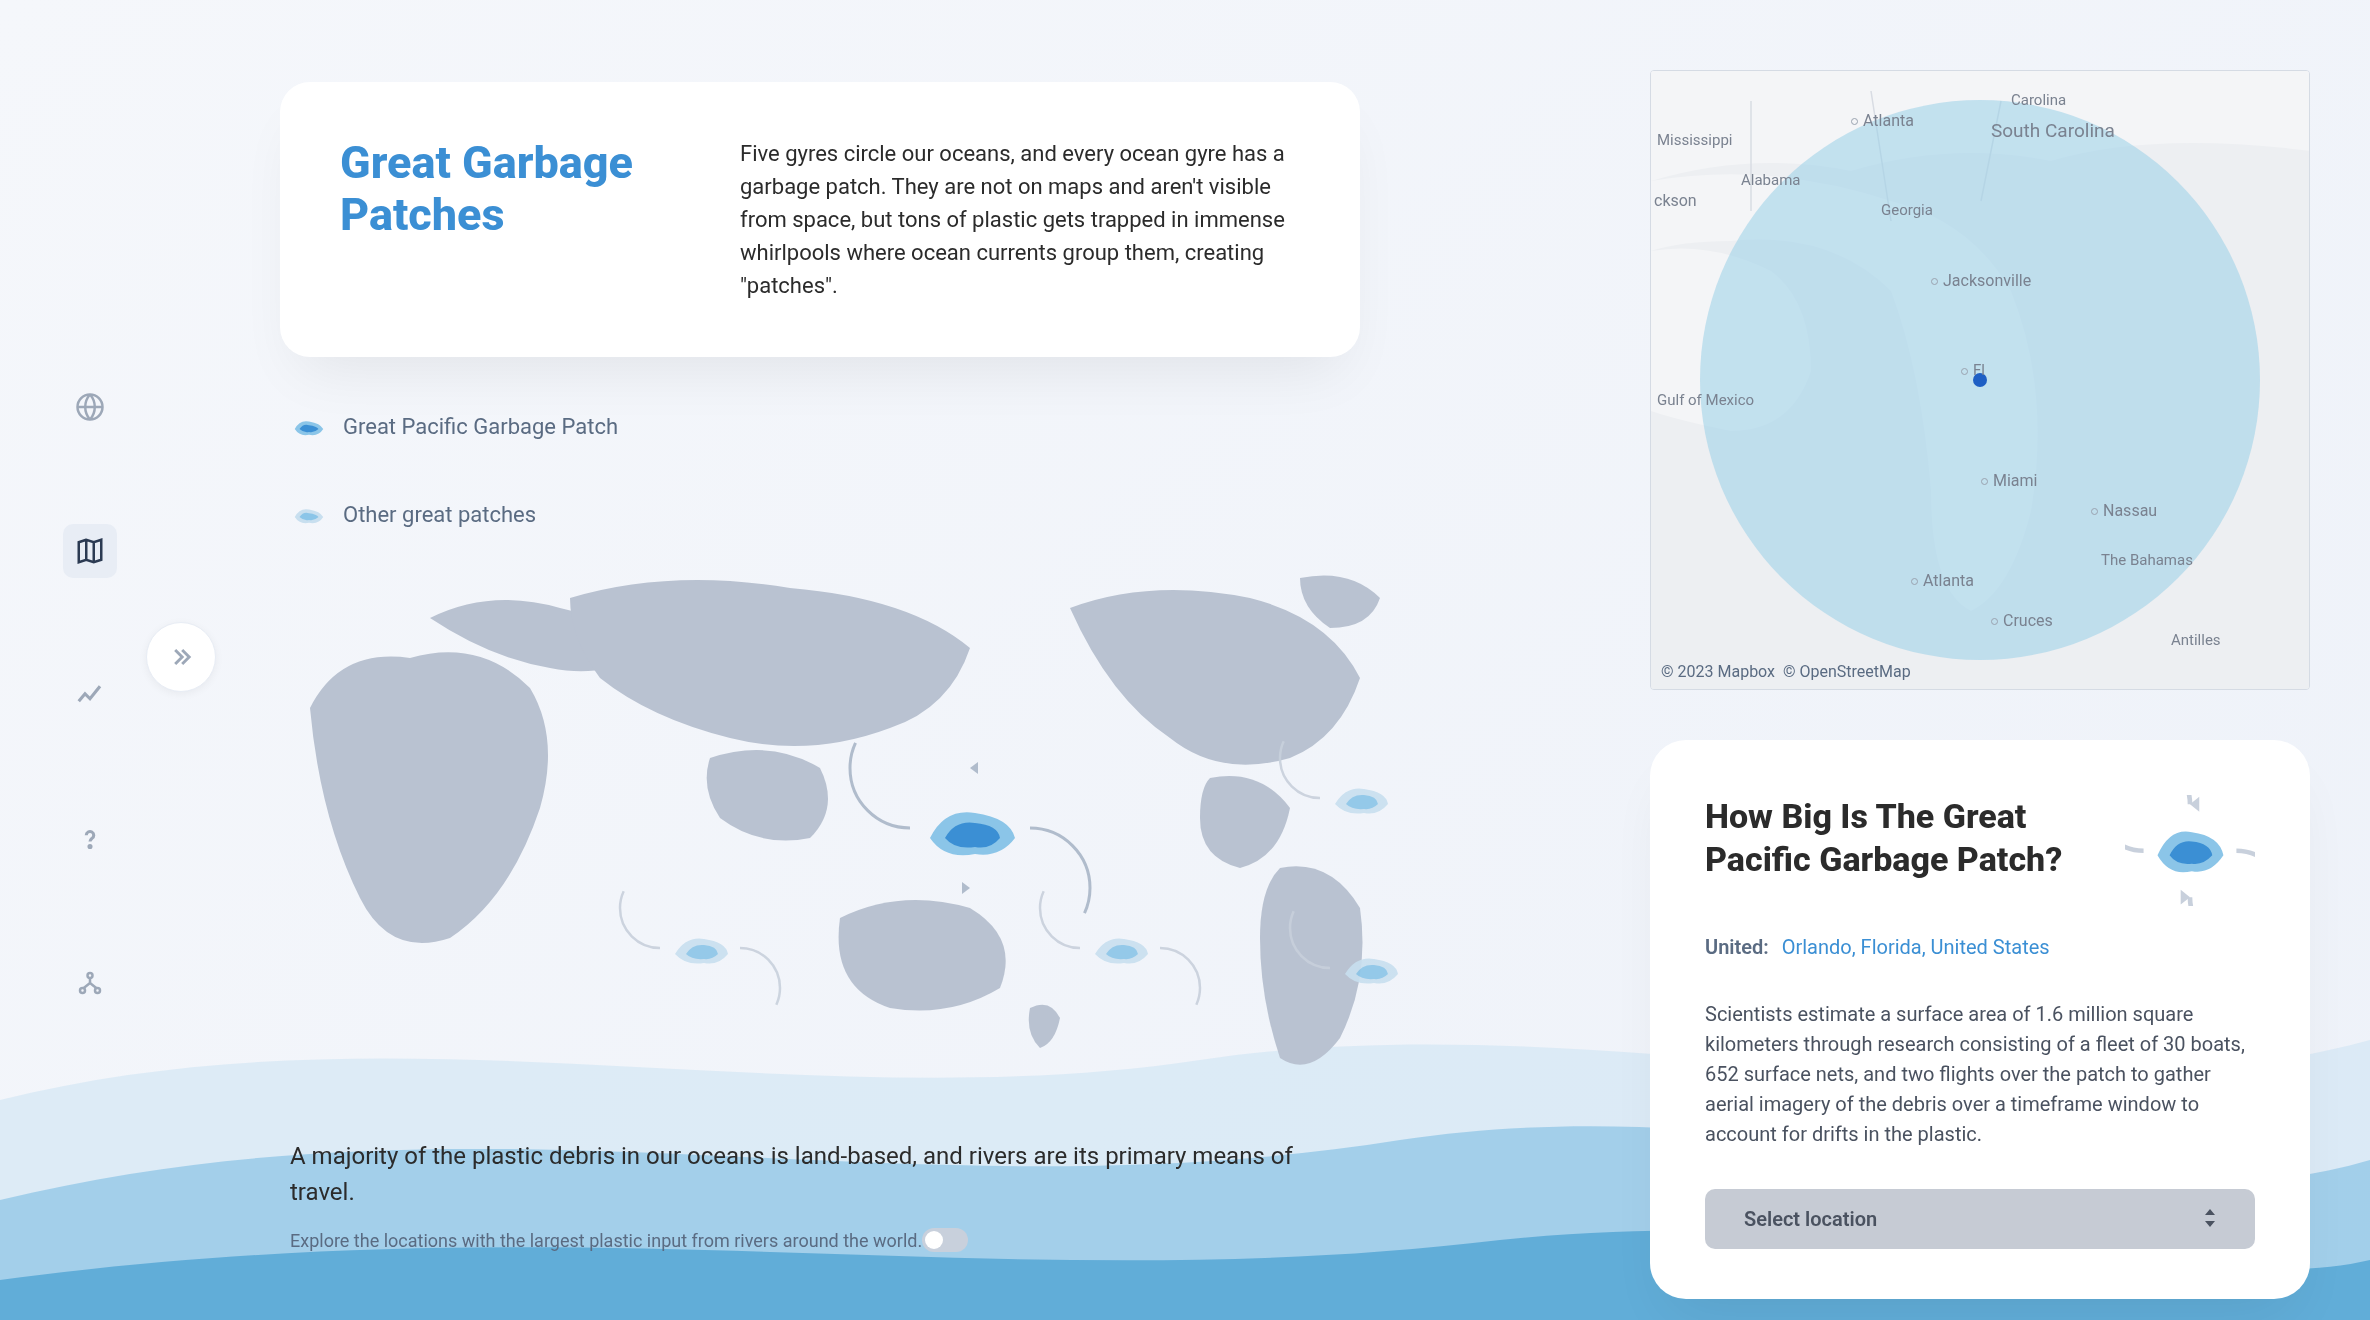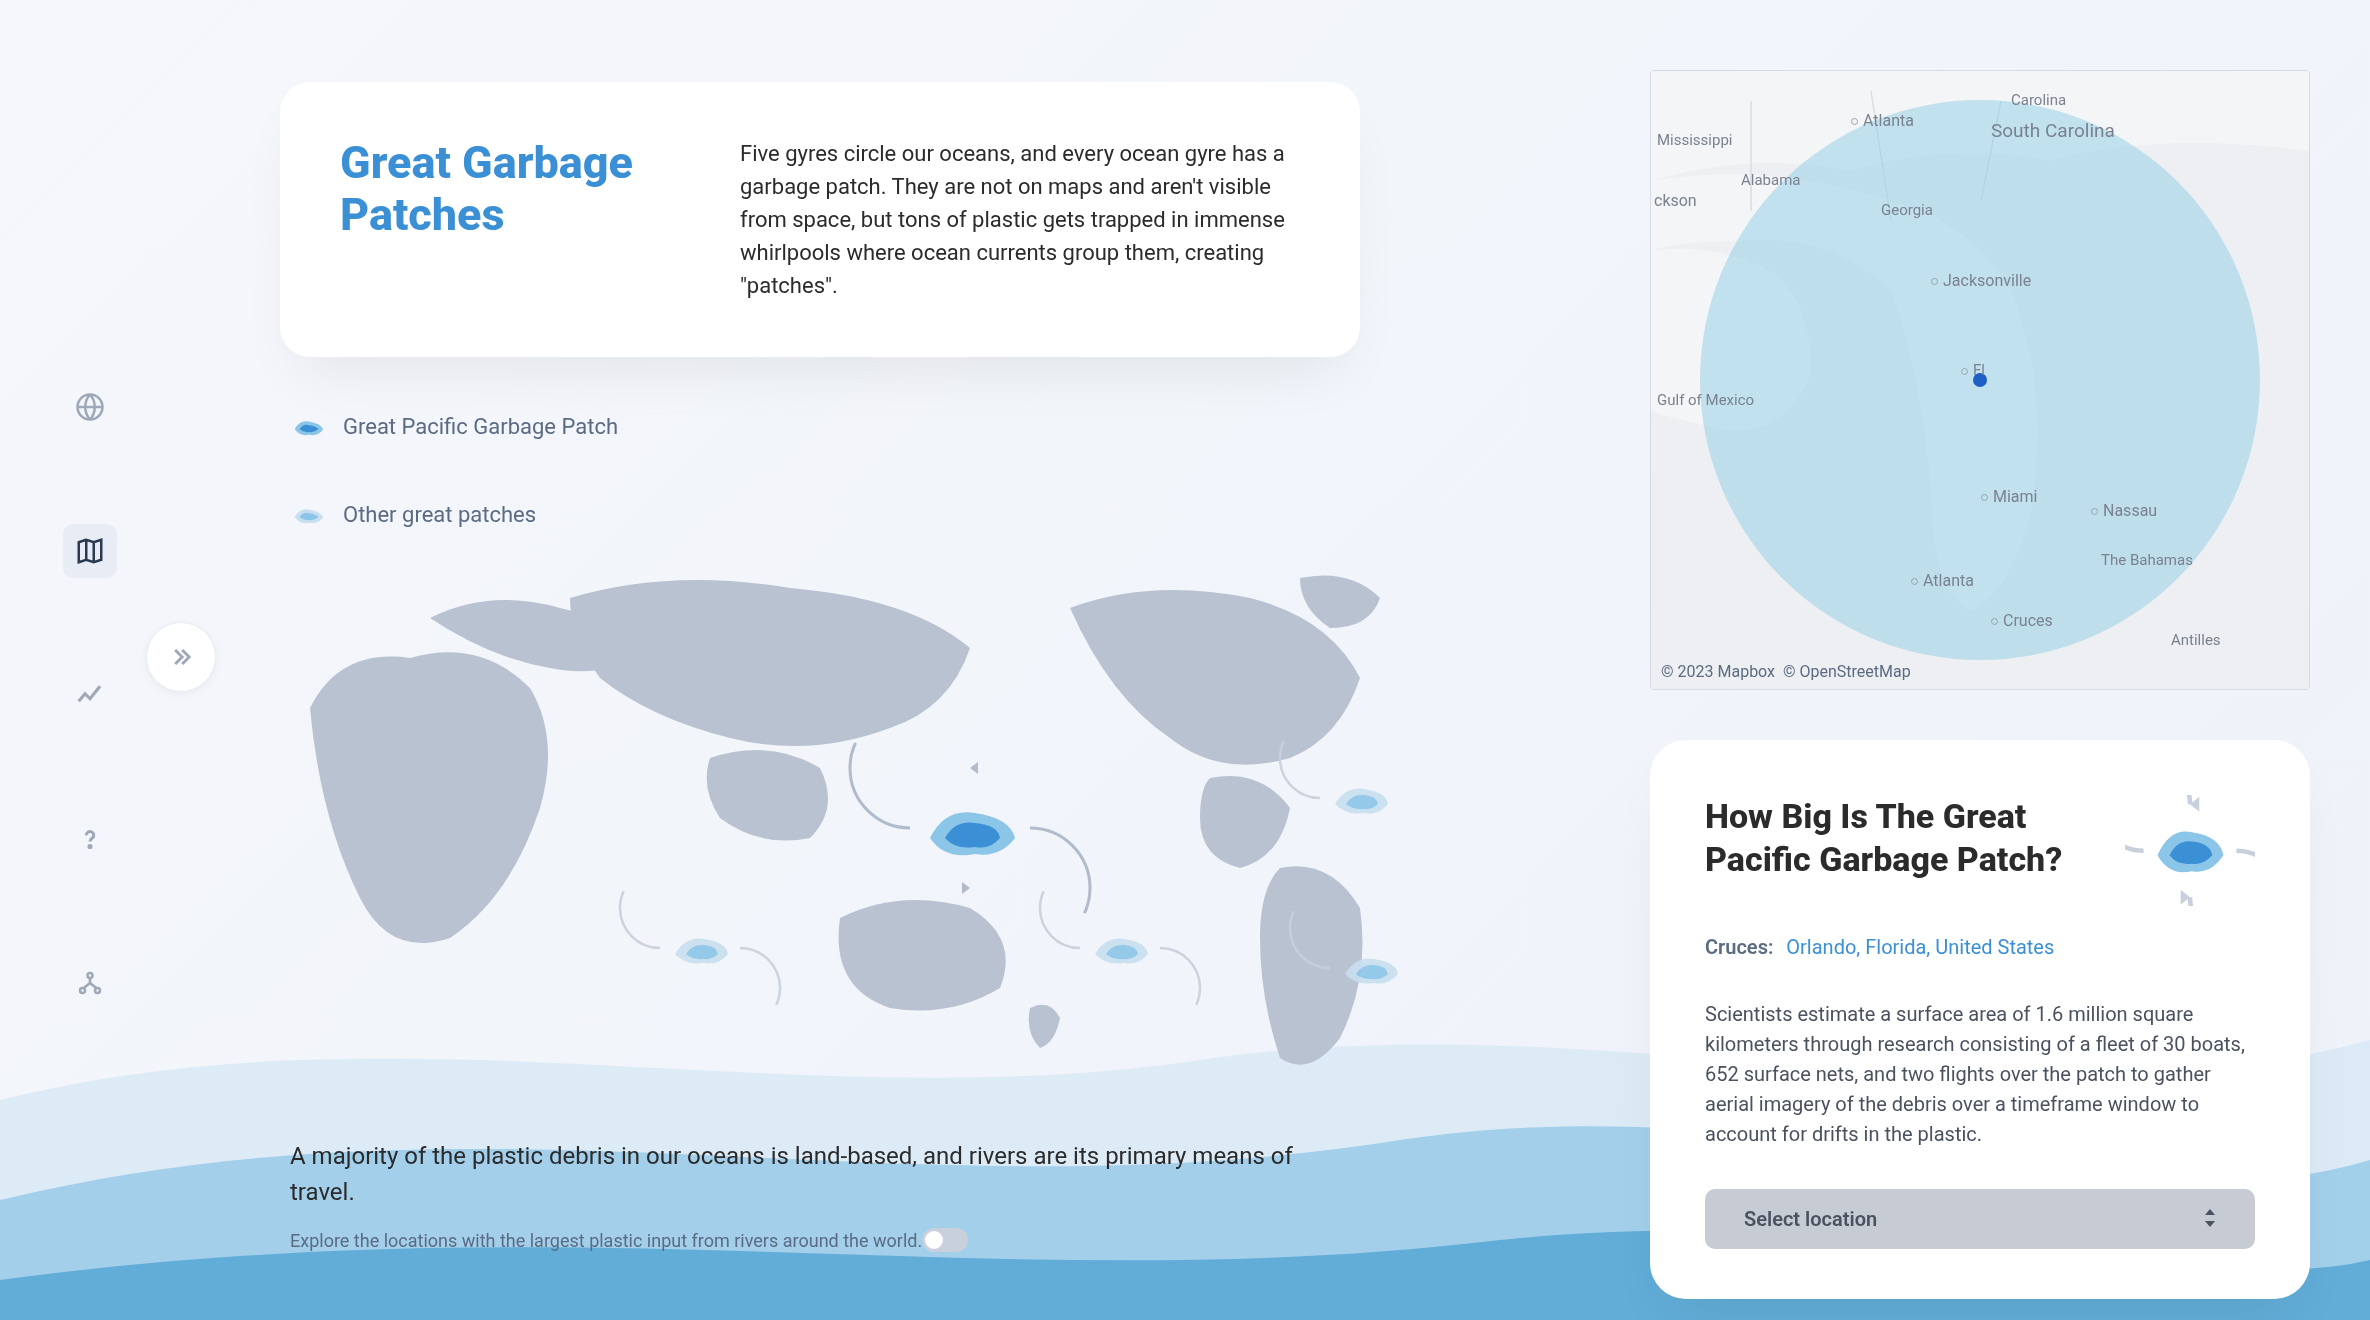--- a/index.html
+++ b/index.html
@@ -446,21 +446,21 @@
     <div class="map-circle"></div>
     <div class="map-dot"></div>
 
     <div class="map-label" style="left:200px;top:40px"><span class="dot"></span><span>Atlanta</span></div>
     <div class="map-label" style="left:360px;top:20px;font-size:15px">Carolina</div>
     <div class="map-label" style="left:340px;top:50px;font-size:19px;line-height:1.1"><span>South Carolina</span></div>
     <div class="map-label" style="left:90px;top:100px;font-size:15px">Alabama</div>
     <div class="map-label" style="left:230px;top:130px;font-size:15px">Georgia</div>
     <div class="map-label" style="left:280px;top:200px"><span class="dot"></span><span>Jacksonville</span></div>
     <div class="map-label" style="left:310px;top:290px;font-size:15px"><span class="dot"></span><span>Fl</span></div>
-    <div class="map-label" style="left:330px;top:416px"><span class="dot"></span><span>Miami</span></div>
+    <div class="map-label" style="left:330px;top:400px"><span class="dot"></span><span>Miami</span></div>
     <div class="map-label" style="left:440px;top:430px"><span class="dot"></span><span>Nassau</span></div>
     <div class="map-label" style="left:450px;top:480px;font-size:15px">The Bahamas</div>
     <div class="map-label" style="left:260px;top:500px"><span class="dot"></span><span>Atlanta</span></div>
     <div class="map-label" style="left:340px;top:540px"><span class="dot"></span><span>Cruces</span></div>
     <div class="map-label" style="left:520px;top:560px;font-size:15px">Antilles</div>
     <div class="map-label" style="left:6px;top:320px;font-size:15px;line-height:1.2"><span>Gulf of Mexico</span></div>
     <div class="map-label" style="left:6px;top:60px;font-size:15px">Mississippi</div>
     <div class="map-label" style="left:3px;top:120px"><span>ckson</span></div>
     <div class="map-attrib">
       <span>© 2023 Mapbox</span>&nbsp;&nbsp;<span>© OpenStreetMap</span>
@@ -475,21 +475,21 @@
           <path d="M 20 60 A 50 50 0 1 1 70 10" fill="none" stroke="#c8d0dc" stroke-width="5"></path>
           <polygon points="70,10 80,2 80,18" fill="#c8d0dc"></polygon>
           <path d="M 120 60 A 50 50 0 1 1 70 110" fill="none" stroke="#c8d0dc" stroke-width="5"></path>
           <polygon points="70,110 60,118 60,102" fill="#c8d0dc"></polygon>
           <path d="M35 65 Q48 35 72 40 Q102 44 106 65 Q92 86 72 82 Q48 88 35 65" fill="#8bc5e8"></path>
           <path d="M48 65 Q56 48 72 50 Q92 52 94 65 Q84 76 72 74 Q56 76 48 65" fill="#3b8fd4"></path>
         </svg>
       </div>
     </div>
     <div class="viewing-row">
-      <span class="viewing-label">Cruces:</span>
+      <span class="viewing-label">United:</span>
       <span class="viewing-val">Orlando, Florida, United States</span>
     </div>
     <div class="info-desc">Scientists estimate a surface area of 1.6 million square kilometers through research consisting of a fleet of 30 boats, 652 surface nets, and two flights over the patch to gather aerial imagery of the debris over a timeframe window to account for drifts in the plastic.</div>
     <div class="select-btn">
       <span>Select location</span>
       <span class="select-chevron">
         <svg width="12" height="18" viewBox="0 0 12 18" fill="currentColor">
             <path d="M6 0 L11 6 L1 6 Z M6 18 L1 12 L11 12 Z"></path>
           </svg>
       </span>

